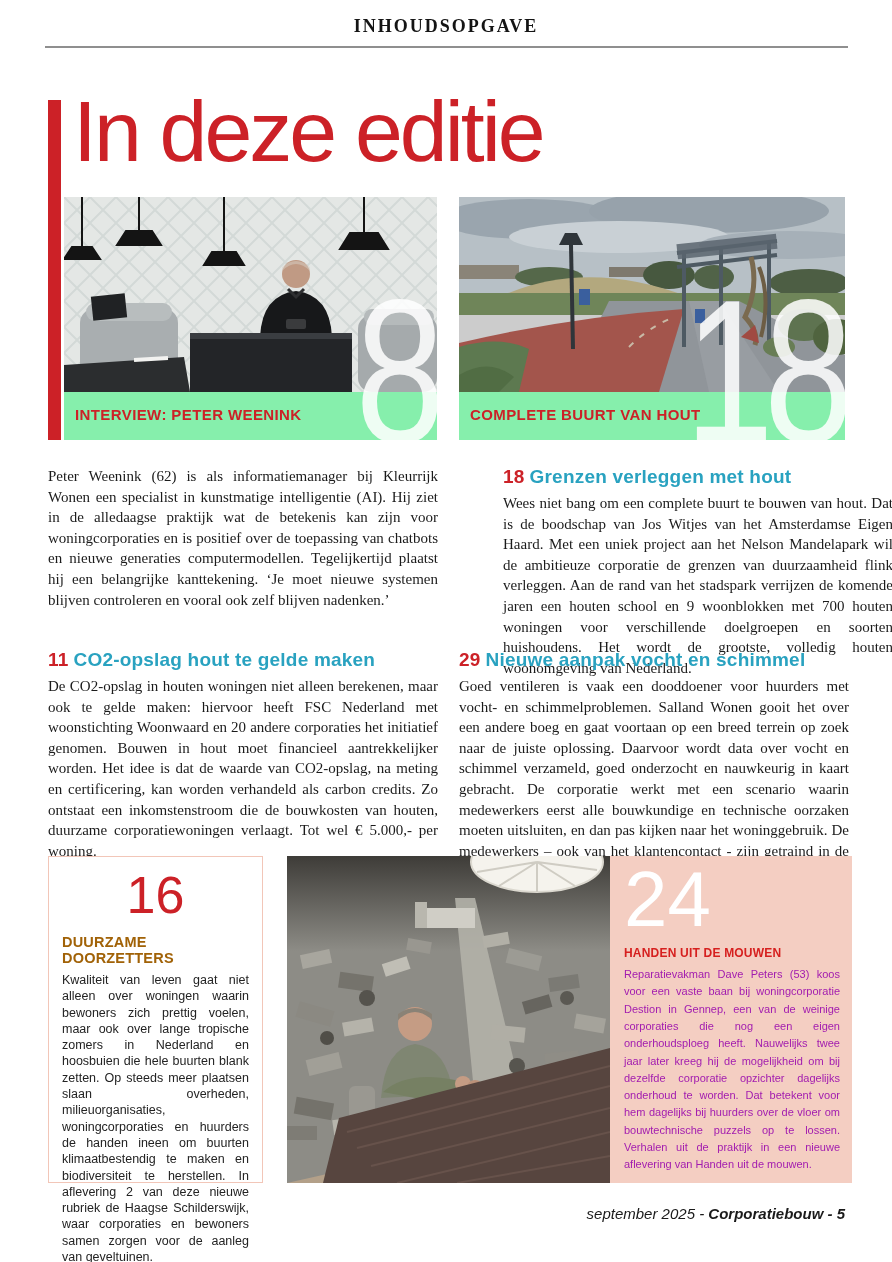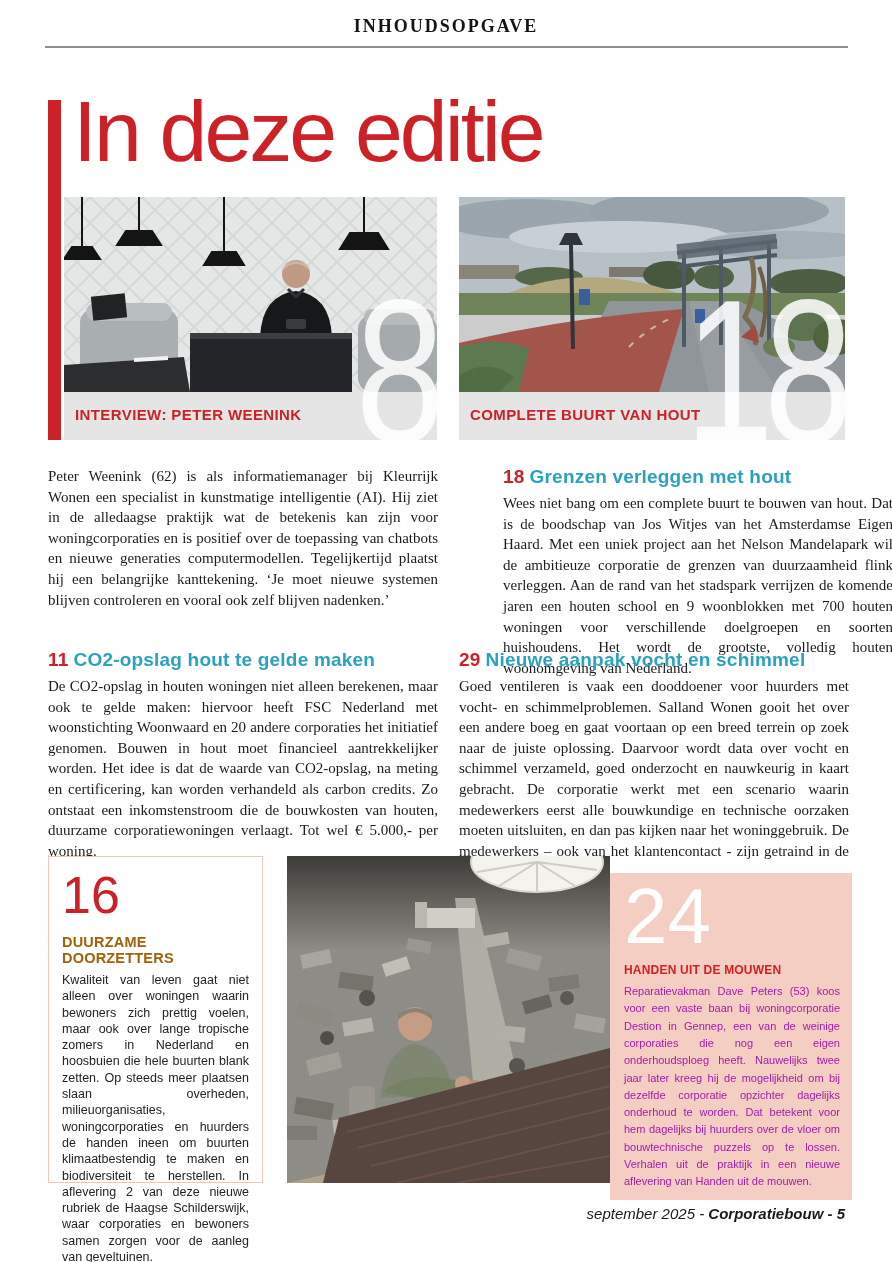--- a/index.html
+++ b/index.html
@@ -15,49 +15,49 @@
   .redbar{position:absolute;left:48px;top:100px;width:13px;height:340px;background:#cc2127;}
   .pagetitle{position:absolute;left:73px;top:88px;margin:0;font-weight:400;
              font-size:86px;line-height:1;letter-spacing:-3px;color:#cc2127;}
 
   
   .feature{position:absolute;top:197px;height:243px;}
   .feature.fl{left:64px;width:373px;}
   .feature.fr{left:459px;width:386px;}
   .photo{position:absolute;top:0;left:0;right:0;height:195px;overflow:hidden;background:#ccc;}
   .photo svg{display:block;width:100%;height:100%;}
-  .caption{position:absolute;left:0;right:0;top:195px;height:48px;background:#e5e5e5;
+  .caption{position:absolute;left:0;right:0;top:195px;height:48px;background:#86efac;
            color:#cc2127;font-weight:bold;font-size:15px;letter-spacing:.4px;
            padding:14px 0 0 11px;box-sizing:border-box;}
   .bignum{position:absolute;right:2px;bottom:-6px;z-index:3;
           font-size:205px;line-height:.73;letter-spacing:-.06em;
           color:rgba(255,255,255,.86);transform:scaleX(.78);transform-origin:100% 100%;}
 
   
   .art{position:absolute;width:390px;}
   .a1{left:48px;top:466px;} .a2{left:48px;top:649px;}
   .a3{left:459px;top:466px;margin-left:44px;} .a4{left:459px;top:649px;}
   .art h2{margin:0 0 5px 0;font-size:19px;line-height:22px;letter-spacing:.2px;}
   .art h2 .num{color:#cc2127;margin-right:5px;}
   .art h2 .ttl{color:#29a2c0;}
   .art p{margin:0;font-family:Liberation Serif, serif;font-size:15px;line-height:20.6px;
          text-align:justify;hyphens:auto;color:#1b1b1b;}
 
   
   .box16{position:absolute;left:48px;top:856px;width:215px;height:327px;box-sizing:border-box;
          border:1px solid #f2c6b8;background:#fff;padding:8px 13px 0 13px;}
-  .box16 .n{font-size:52px;line-height:1;color:#cc2127;text-align:left;margin-top:4px;}
+  .box16 .n{font-size:52px;line-height:1;color:#cc2127;text-align:center;margin-top:4px;}
   .box16 h3{margin:13px 0 6px 0;font-size:14.5px;letter-spacing:.2px;color:#a16207;}
   .box16 p{margin:0;font-size:12.5px;line-height:16.3px;text-align:justify;hyphens:auto;color:#232323;}
 
   .photo-mid{position:absolute;left:287px;top:856px;width:323px;height:327px;overflow:hidden;background:#777;}
   .photo-mid svg{display:block;width:100%;height:100%;}
 
   .panel24{position:absolute;left:610px;top:856px;width:242px;height:327px;box-sizing:border-box;
-           background:#f4cec2;padding:6px 12px 0 14px;margin-top:17px;}
+           background:#f4cec2;padding:6px 12px 0 14px;}
   .panel24 .n{font-size:78px;line-height:.95;color:#ffffff;}
   .panel24 h3{margin:10px 0 6px 0;font-size:12px;letter-spacing:.2px;color:#d6201f;}
   .panel24 p{margin:0;font-size:11px;line-height:17.3px;text-align:justify;hyphens:auto;color:#a21caf;}
 
   
   .pfooter{position:absolute;right:47px;top:1205px;font-size:15px;color:#1a1a1a;font-style:italic;}
   .pfooter b{font-weight:bold;}
 </style>
 </head>
 <body>

